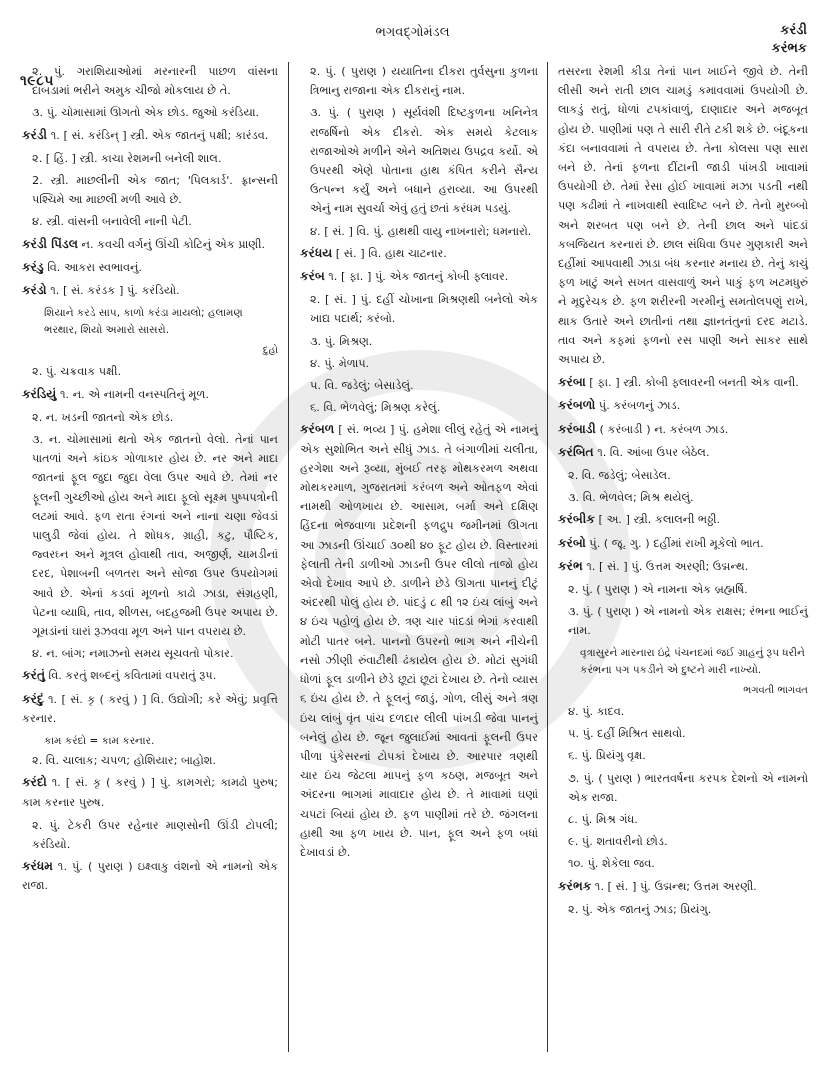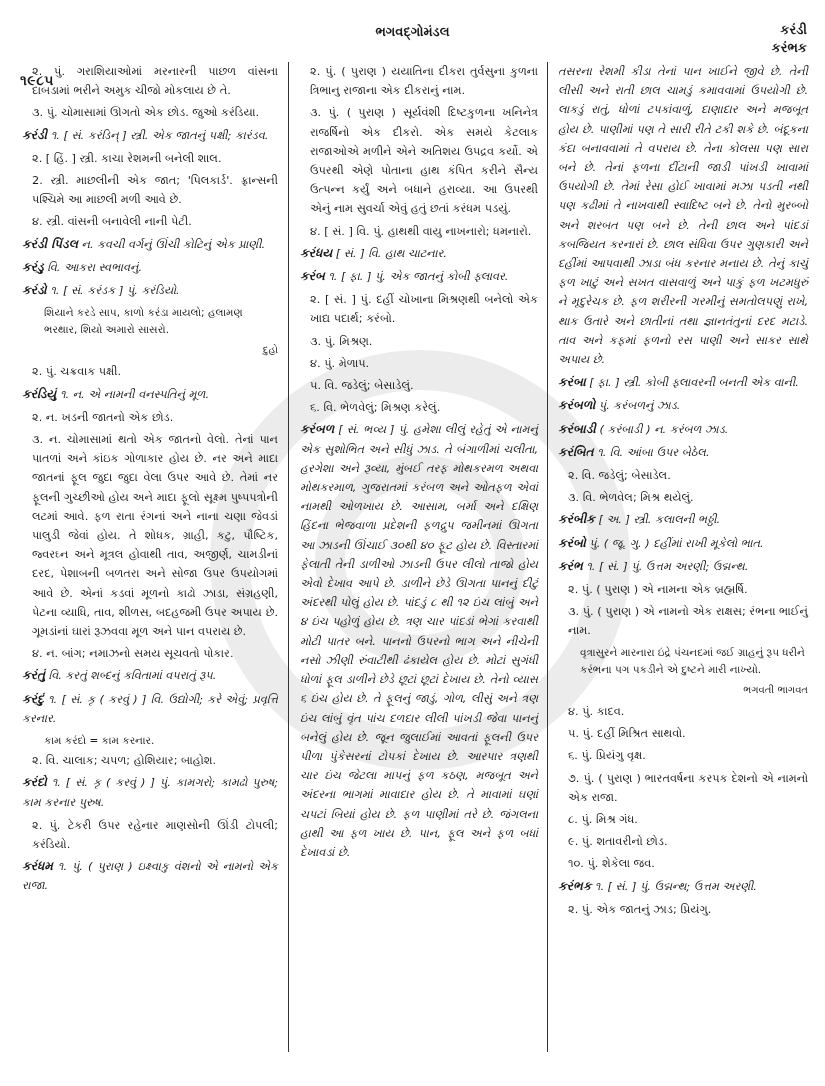--- a/index.html
+++ b/index.html
@@ -1,30 +1,30 @@
 <!DOCTYPE html>
 <html><head>
 <meta charset="utf-8">
 <style>
   html, body { margin: 0; padding: 0; background: #ffffff; }
   body { width: 825px; height: 1086px; overflow: hidden; position: relative; font-family: "DejaVu Sans", sans-serif; color: #1a1a1a; }
   .page { position: absolute; left: 0; top: 0; width: 825px; height: 1086px; }
   .watermark { position: absolute; left: 210px; top: 300px; width: 420px; height: 520px; pointer-events: none; opacity: 0.07; }
   .hdr-left { position: absolute; left: 20px; top: 24px; font-size: 14px; font-weight: bold; letter-spacing: 0.5px; margin-top: 48px; }
-  .hdr-center { position: absolute; left: 0; right: 0; top: 24px; text-align: center; font-size: 13px; font-weight: bold; }
+  .hdr-center { position: absolute; left: 0; right: 0; top: 24px; text-align: center; font-size: 13px; font-weight: normal; }
   .hdr-right1 { position: absolute; right: 18px; top: 22px; font-size: 13px; font-weight: bold; }
   .hdr-right2 { position: absolute; right: 18px; top: 40px; font-size: 13px; font-weight: bold; }
   .col { position: absolute; top: 62px; font-size: 11.3px; line-height: 19.2px; }
   .col1 { left: 22px; width: 256px; }
   .col2 { left: 300px; width: 238px; }
   .col3 { left: 558px; width: 250px; }
   .rule { position: absolute; top: 62px; width: 1px; background: #333; }
   .rule1 { left: 288px; height: 990px; }
   .rule2 { left: 547px; height: 990px; }
-  .entry { margin: 0 0 4px 0; text-align: justify; font-style: italic; }
+  .entry { margin: 0 0 4px 0; text-align: justify; }
   .sub { margin: 0 0 3px 0; padding-left: 10px; text-align: justify; }
   .hw { font-weight: bold; font-size: 12.2px; }
   .quote { margin: 1px 0 2px 0; padding-left: 22px; font-size: 10.5px; line-height: 17px; }
   .cite { text-align: right; font-size: 10px; margin: 0 0 3px 0; }
 </style>
 </head>
 <body>
 
 <div class="page">
   <svg class="watermark" viewBox="0 0 420 520">

